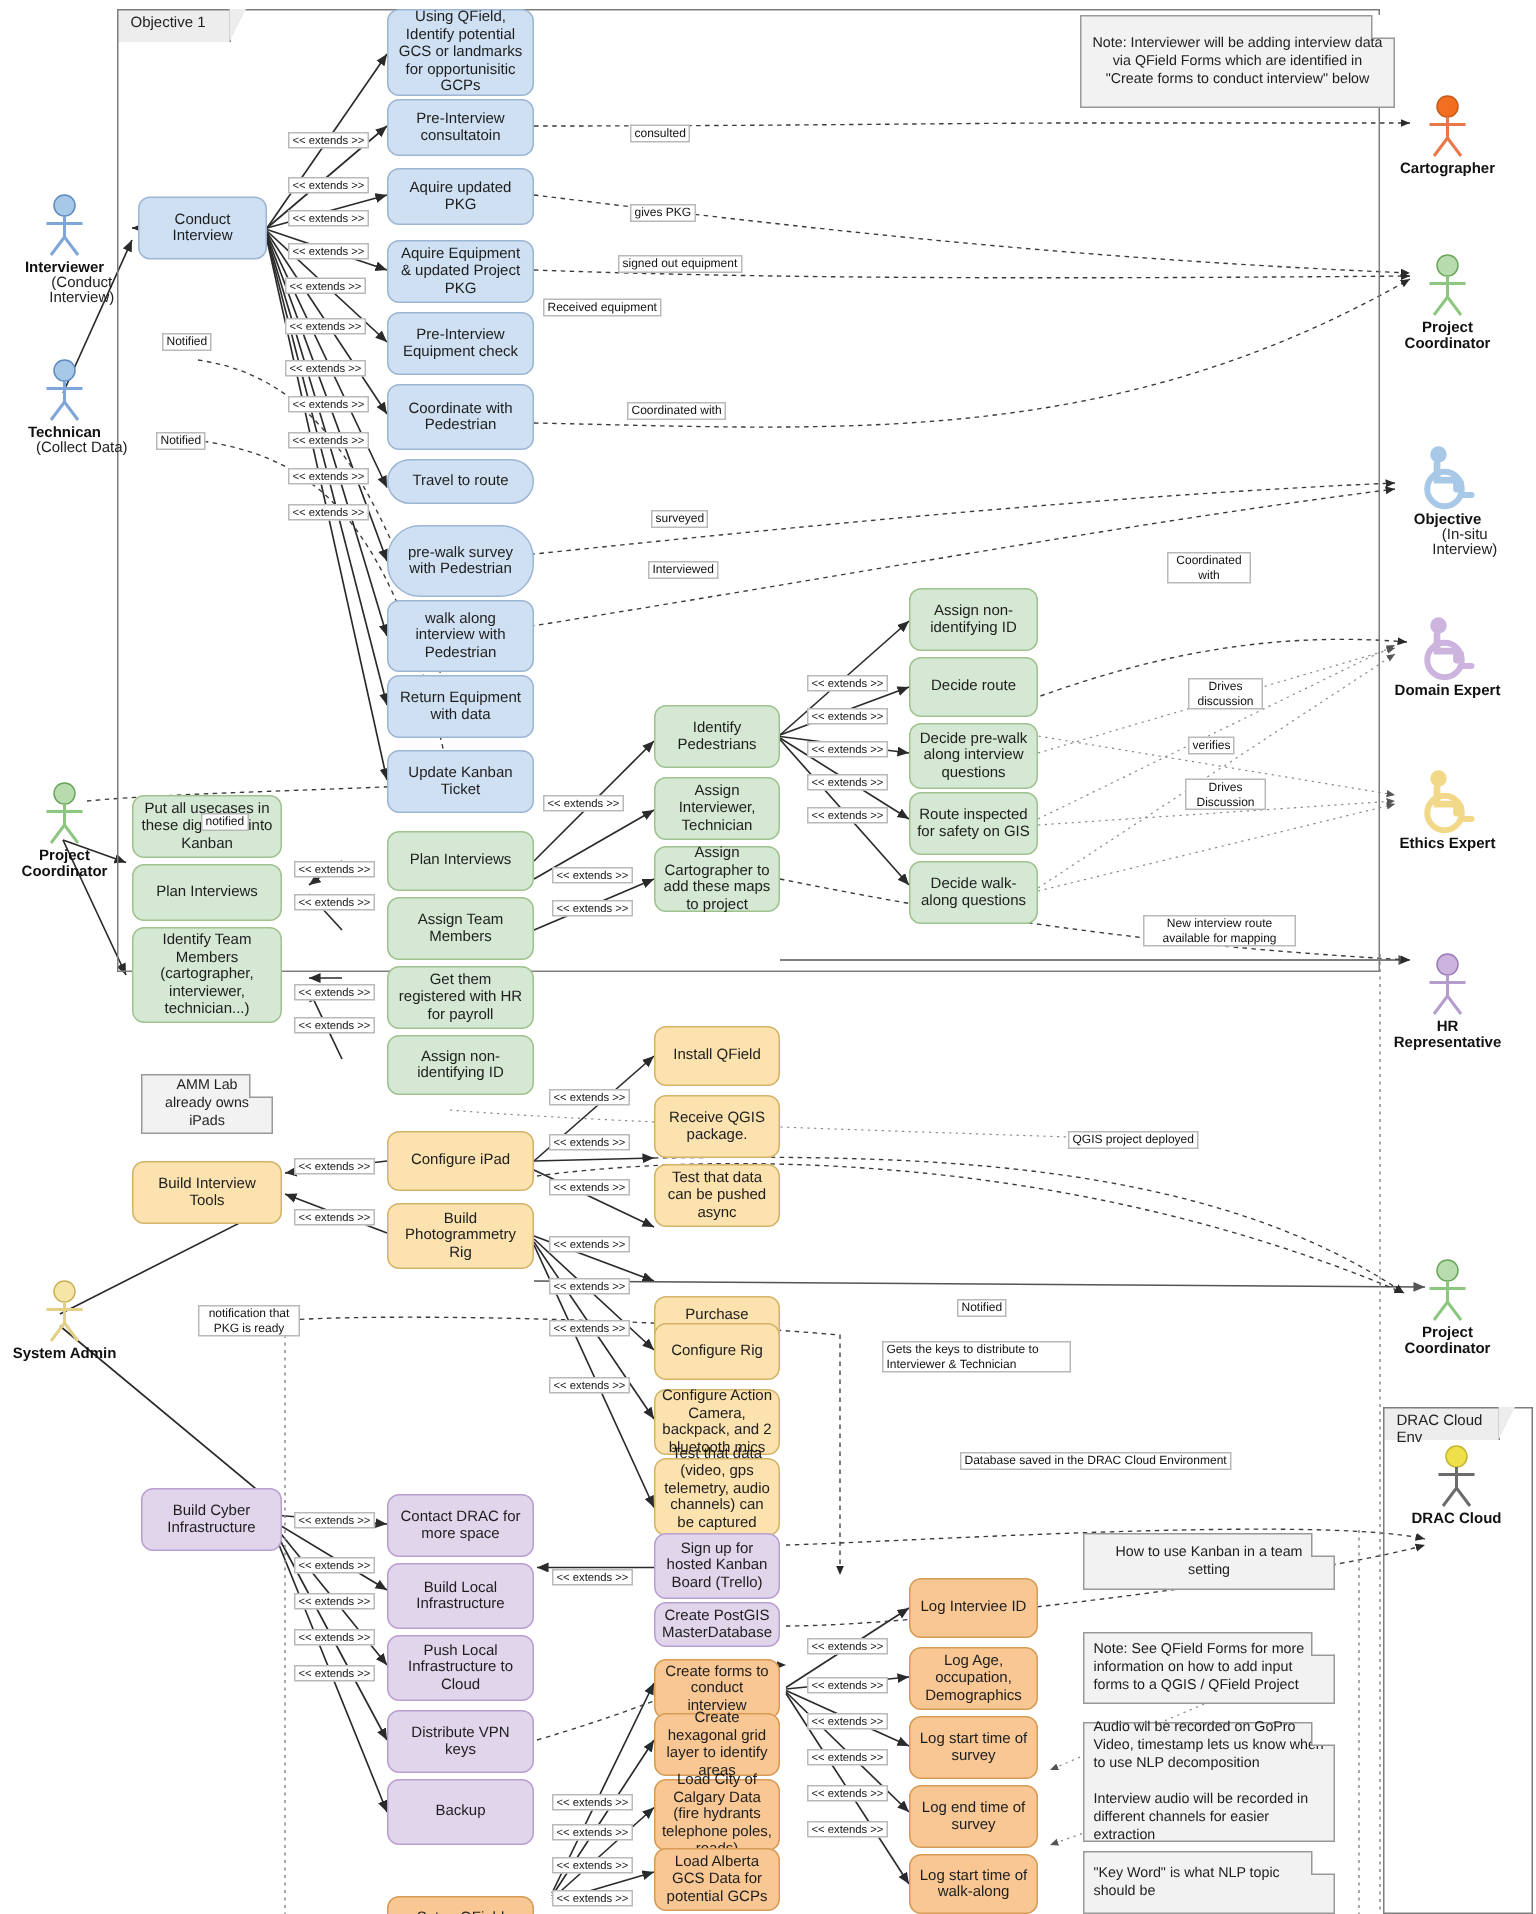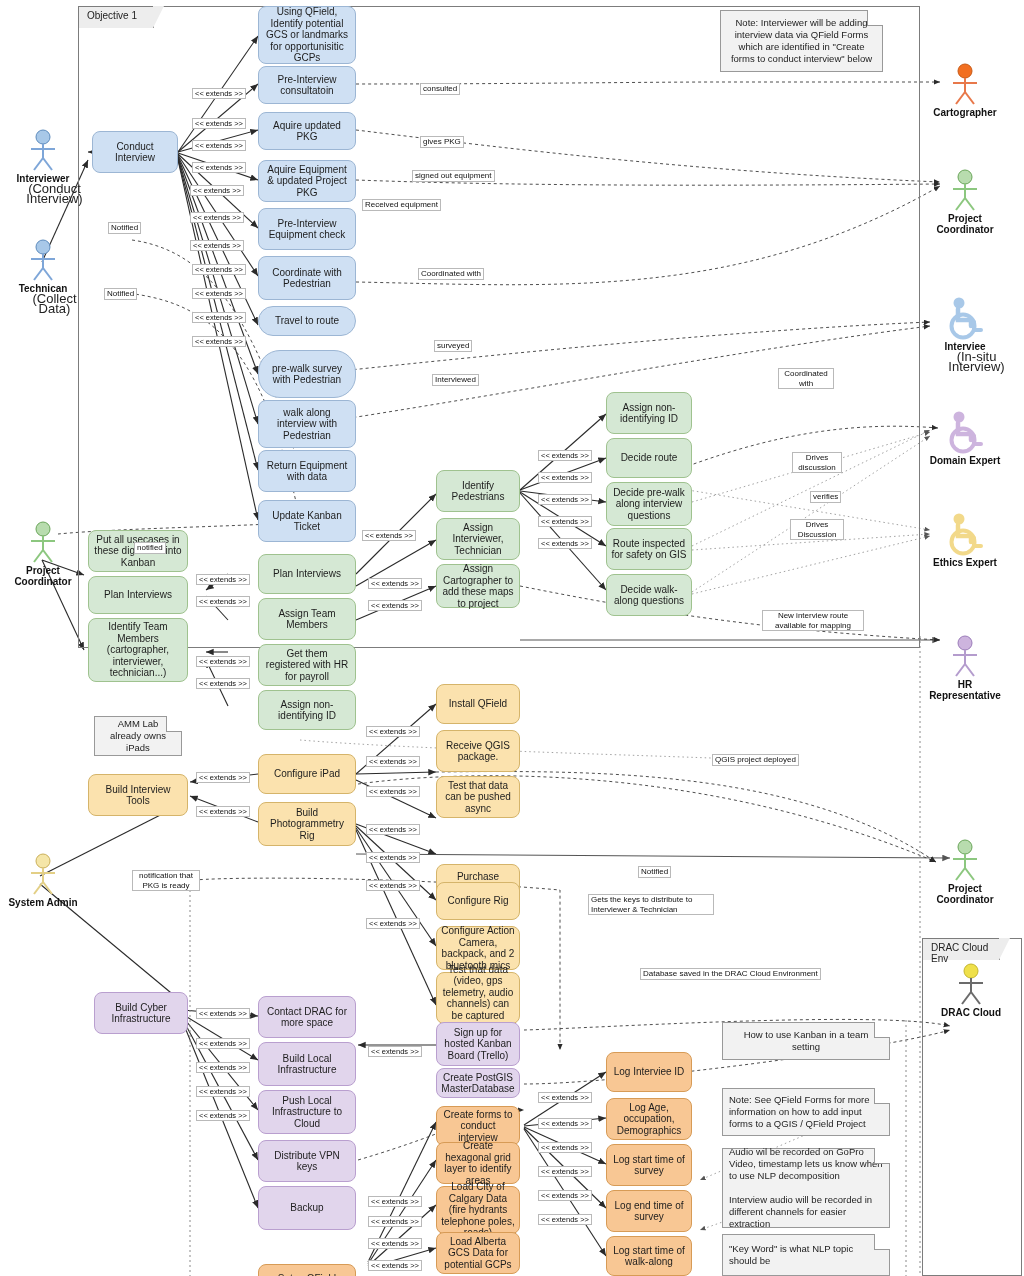--- a/index.html
+++ b/index.html
@@ -23,21 +23,21 @@
         font-size:9.5px;line-height:12px;color:#1d1d1d;padding:4px 6px;text-align:center;
         display:flex;align-items:center;justify-content:center;}
   .note.left{text-align:left;justify-content:flex-start;}
   .note .fold{position:absolute;right:-1px;top:-1px;width:15px;height:15px;
         background:#ffffff;border-left:1px solid #999;border-bottom:1px solid #999;}
 
   
   .actor{position:absolute;width:86px;text-align:center;}
   .actor .glyph{display:block;margin:0 auto;}
   .actor .nm{font-size:10px;font-weight:bold;color:#111;line-height:11px;margin-top:1px;}
-  .actor .sub{font-size:13px;color:#222;line-height:10px;font-weight:normal;margin-left:23px;}
+  .actor .sub{font-size:10px;color:#222;line-height:10px;font-weight:normal;margin-left:23px;}
 
   
   .boundary{position:absolute;box-sizing:border-box;border:1px solid #7c7c7c;background:transparent;}
   .btab{position:absolute;box-sizing:border-box;height:22px;background:#ededed;border:1px solid #7c7c7c;
         border-bottom:none;font-size:10px;color:#222;padding:3px 8px 0 8px;}
   .btab:after{content:"";position:absolute;right:-11px;top:-1px;width:0;height:0;
         border-left:11px solid #ededed;border-bottom:22px solid transparent;}
 
   
   .elab{position:absolute;background:#fff;border:1px solid #b9b9b9;font-size:8px;line-height:9.5px;
@@ -245,21 +245,21 @@
     <div class="nm">Project Coordinator</div>
   </div>
 
   <div class="actor" style="left:922px;top:296px;">
     <svg class="glyph" width="48" height="44" viewBox="0 0 48 44">
       <circle cx="18" cy="7" r="5.5" fill="#a8c8e8"></circle>
       <path d="M17,13 L17,24 L30,24 L30,30" stroke="#a8c8e8" stroke-width="4.5" fill="none" stroke-linecap="round"></path>
       <circle cx="22" cy="30" r="11.5" fill="none" stroke="#a8c8e8" stroke-width="4"></circle>
       <path d="M33,26 L33,34 L40,34" stroke="#a8c8e8" stroke-width="4" fill="none" stroke-linecap="round"></path>
     </svg>
-    <div class="nm">Interviee</div>
+    <div class="nm">Objective</div>
     <div class="sub">(In-situ Interview)</div>
   </div>
 
   <div class="actor" style="left:922px;top:410px;">
     <svg class="glyph" width="48" height="44" viewBox="0 0 48 44">
       <circle cx="18" cy="7" r="5.5" fill="#cdb4de"></circle>
       <path d="M17,13 L17,24 L30,24 L30,30" stroke="#cdb4de" stroke-width="4.5" fill="none" stroke-linecap="round"></path>
       <circle cx="22" cy="30" r="11.5" fill="none" stroke="#cdb4de" stroke-width="4"></circle>
       <path d="M33,26 L33,34 L40,34" stroke="#cdb4de" stroke-width="4" fill="none" stroke-linecap="round"></path>
     </svg>
@@ -478,21 +478,21 @@
   <div class="uc orange" style="left:606px;top:1144px;width:86px;height:42px;">
       <span>Log start time of survey</span>
     </div>
   <div class="uc orange" style="left:606px;top:1190px;width:86px;height:42px;">
       <span>Log end time of survey</span>
     </div>
   <div class="uc orange" style="left:606px;top:1236px;width:86px;height:40px;">
       <span>Log start time of walk-along</span>
     </div>
 
-  <div class="note" style="left:720px;top:10px;width:163px;height:62px;">
+  <div class="note" style="left:720px;top:10px;width:210px;height:62px;">
     <span class="fold"></span>
     <span>Note: Interviewer will be adding interview data via QField Forms which are identified in "Create  forms to conduct interview" below</span>
   </div>
 
   <div class="note" style="left:94px;top:716px;width:88px;height:40px;">
     <span class="fold"></span>
     <span>AMM Lab already owns iPads</span>
   </div>
 
   <div class="note" style="left:722px;top:1022px;width:168px;height:38px;">
@@ -522,21 +522,21 @@
   <div class="elab" style="left:412px;top:170px;"><span>signed out equipment</span></div>
   <div class="elab" style="left:362px;top:199px;"><span>Received equipment</span></div>
   <div class="elab" style="left:418px;top:268px;"><span>Coordinated with</span></div>
   <div class="elab" style="left:434px;top:340px;"><span>surveyed</span></div>
   <div class="elab" style="left:432px;top:374px;"><span>Interviewed</span></div>
   <div class="elab" style="left:108px;top:222px;"><span>Notified</span></div>
   <div class="elab" style="left:104px;top:288px;"><span>Notified</span></div>
   <div class="elab" style="left:134px;top:542px;"><span>notified</span></div>
   <div class="elab wrap" style="left:778px;top:368px;width:50px;"><span>Coordinated with</span></div>
   <div class="elab wrap" style="left:792px;top:452px;width:44px;"><span>Drives discussion</span></div>
-  <div class="elab" style="left:792px;top:491px;margin-left:18px;"><span>verifies</span></div>
+  <div class="elab" style="left:792px;top:491px;"><span>verifies</span></div>
   <div class="elab wrap" style="left:790px;top:519px;width:48px;"><span>Drives Discussion</span></div>
   <div class="elab wrap" style="left:762px;top:610px;width:96px;"><span>New interview route available for mapping</span></div>
   <div class="elab" style="left:712px;top:754px;"><span>QGIS project deployed</span></div>
   <div class="elab" style="left:638px;top:866px;"><span>Notified</span></div>
   <div class="elab wrap" style="left:588px;top:894px;width:120px;text-align:left;"><span>Gets the keys to distribute to Interviewer &amp; Technician</span></div>
   <div class="elab" style="left:640px;top:968px;"><span>Database saved in the DRAC Cloud Environment</span></div>
   <div class="elab wrap" style="left:132px;top:870px;width:62px;"><span>notification that PKG is ready</span></div>
 
   <div class="ext" style="left:192px;top:88px;">&lt;&lt; extends &gt;&gt;</div>
   <div class="ext" style="left:192px;top:118px;">&lt;&lt; extends &gt;&gt;</div>

